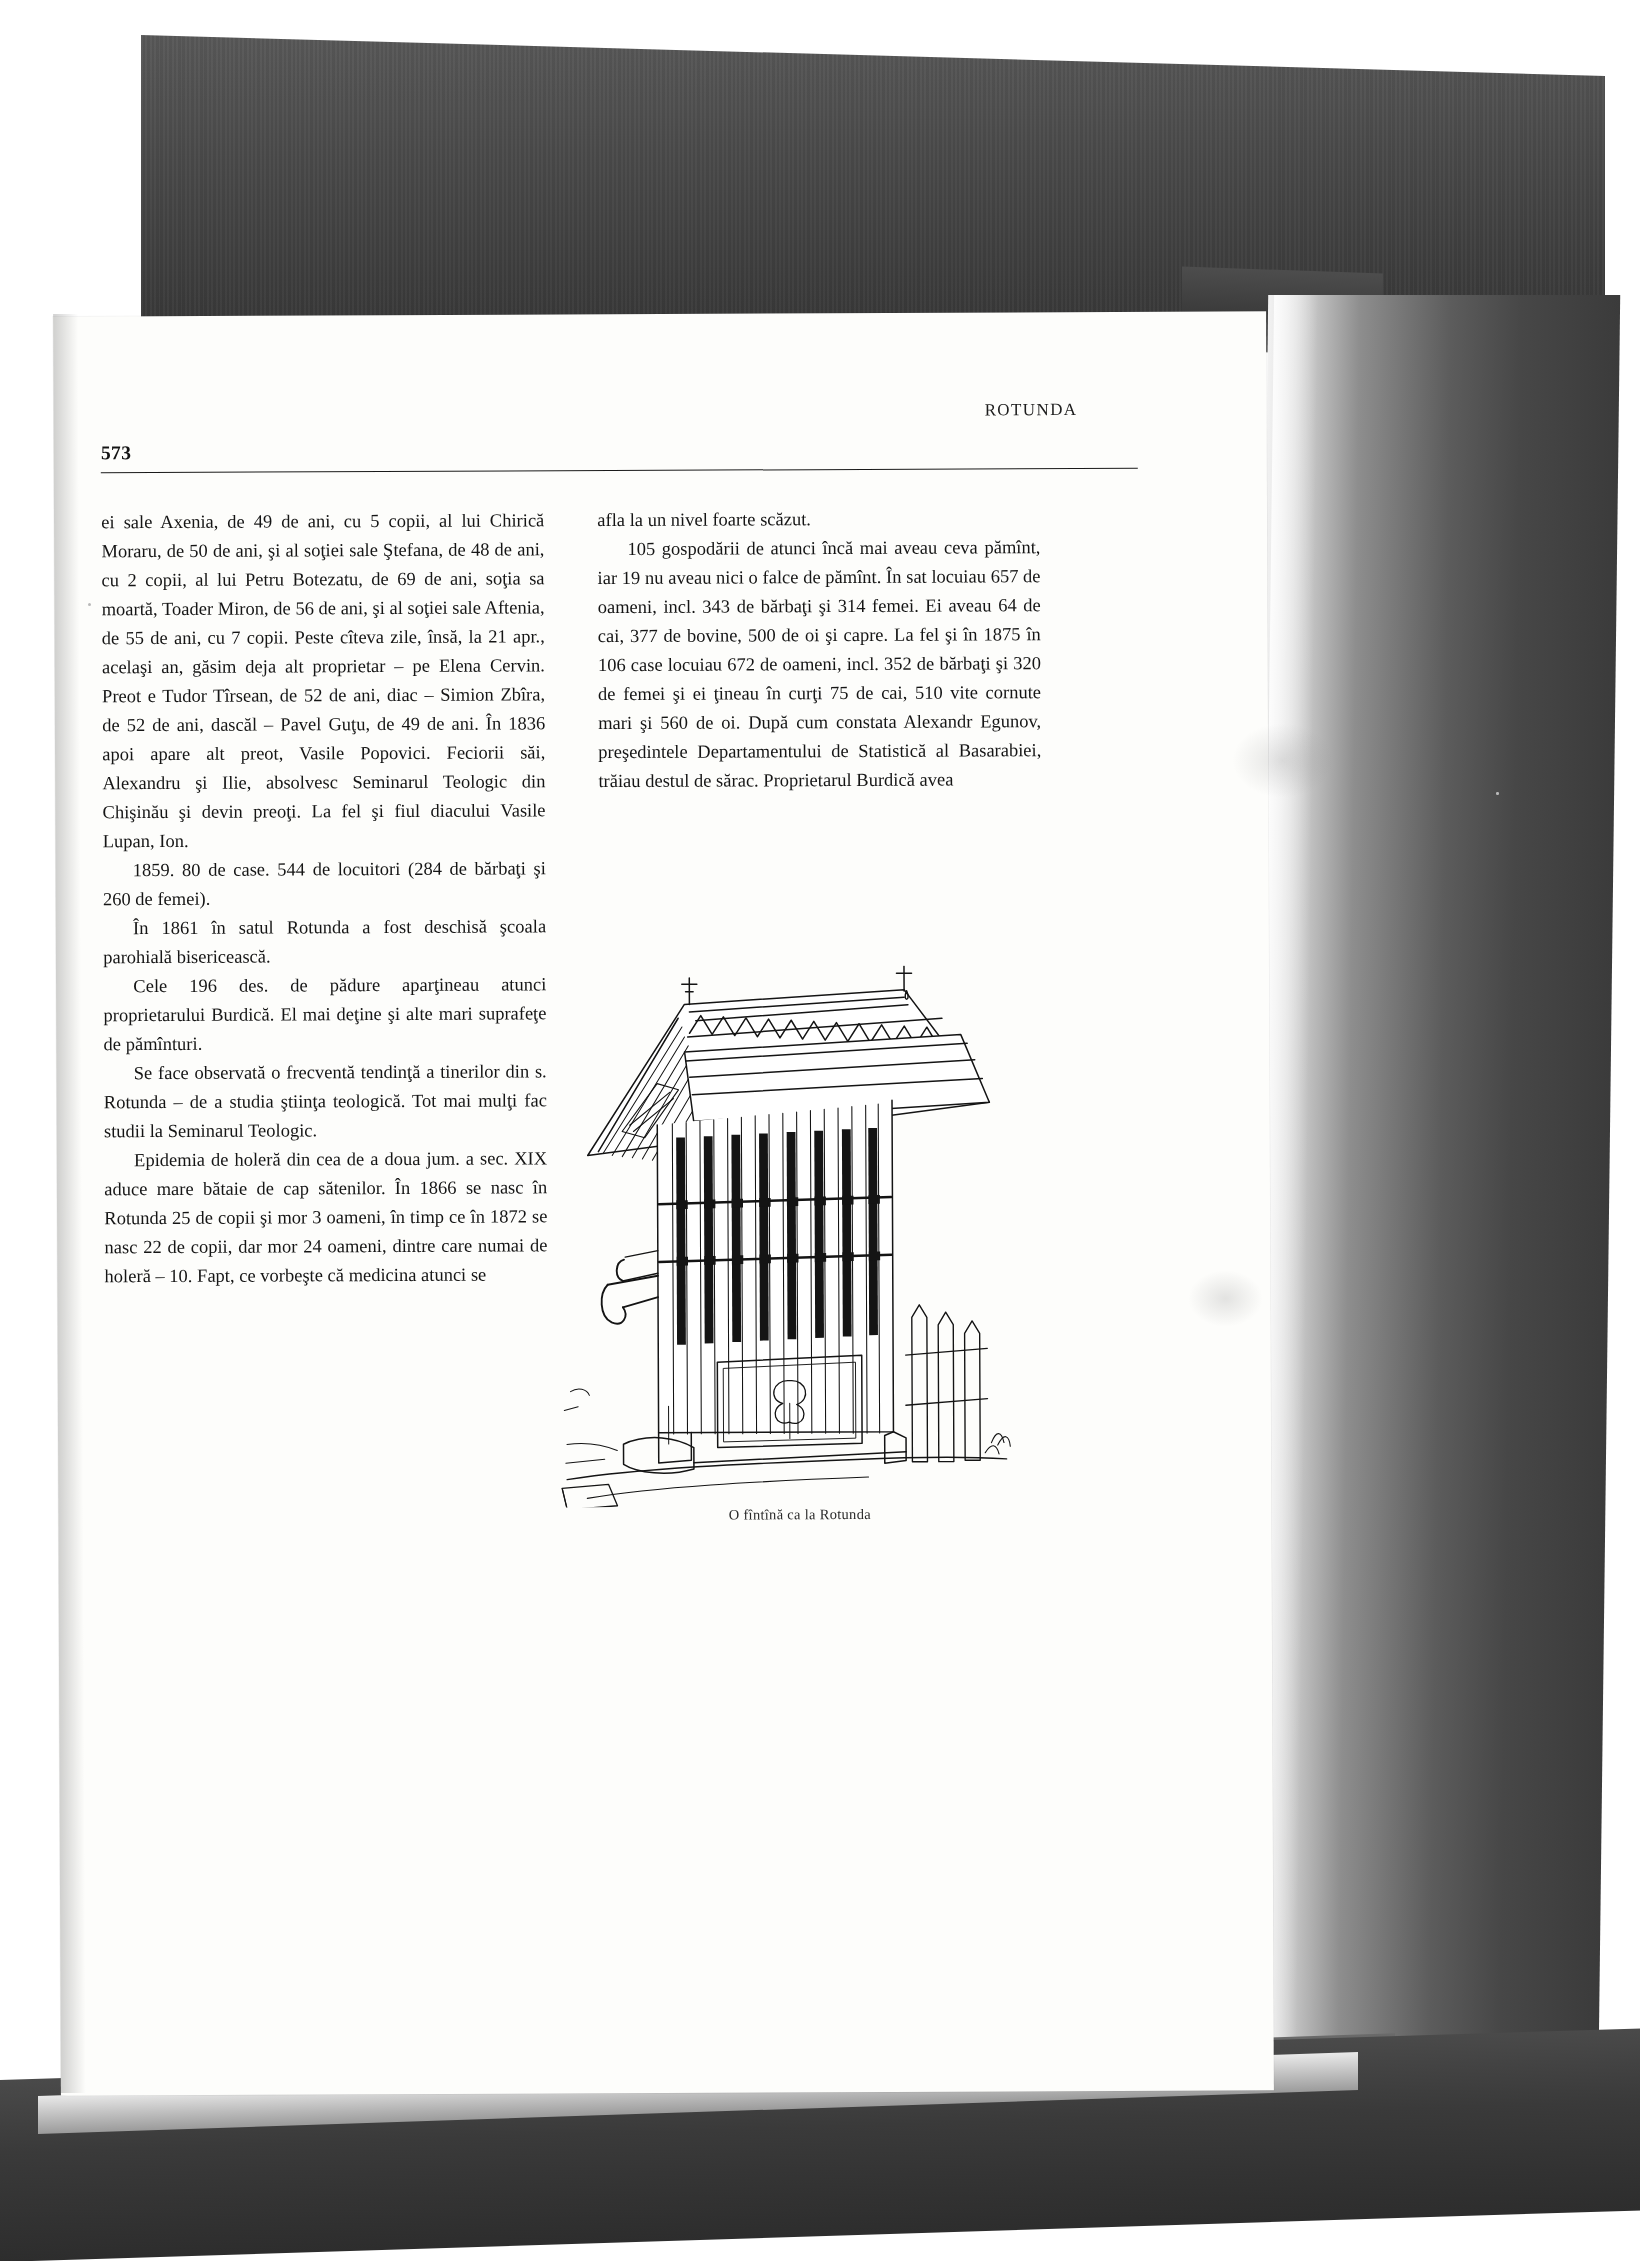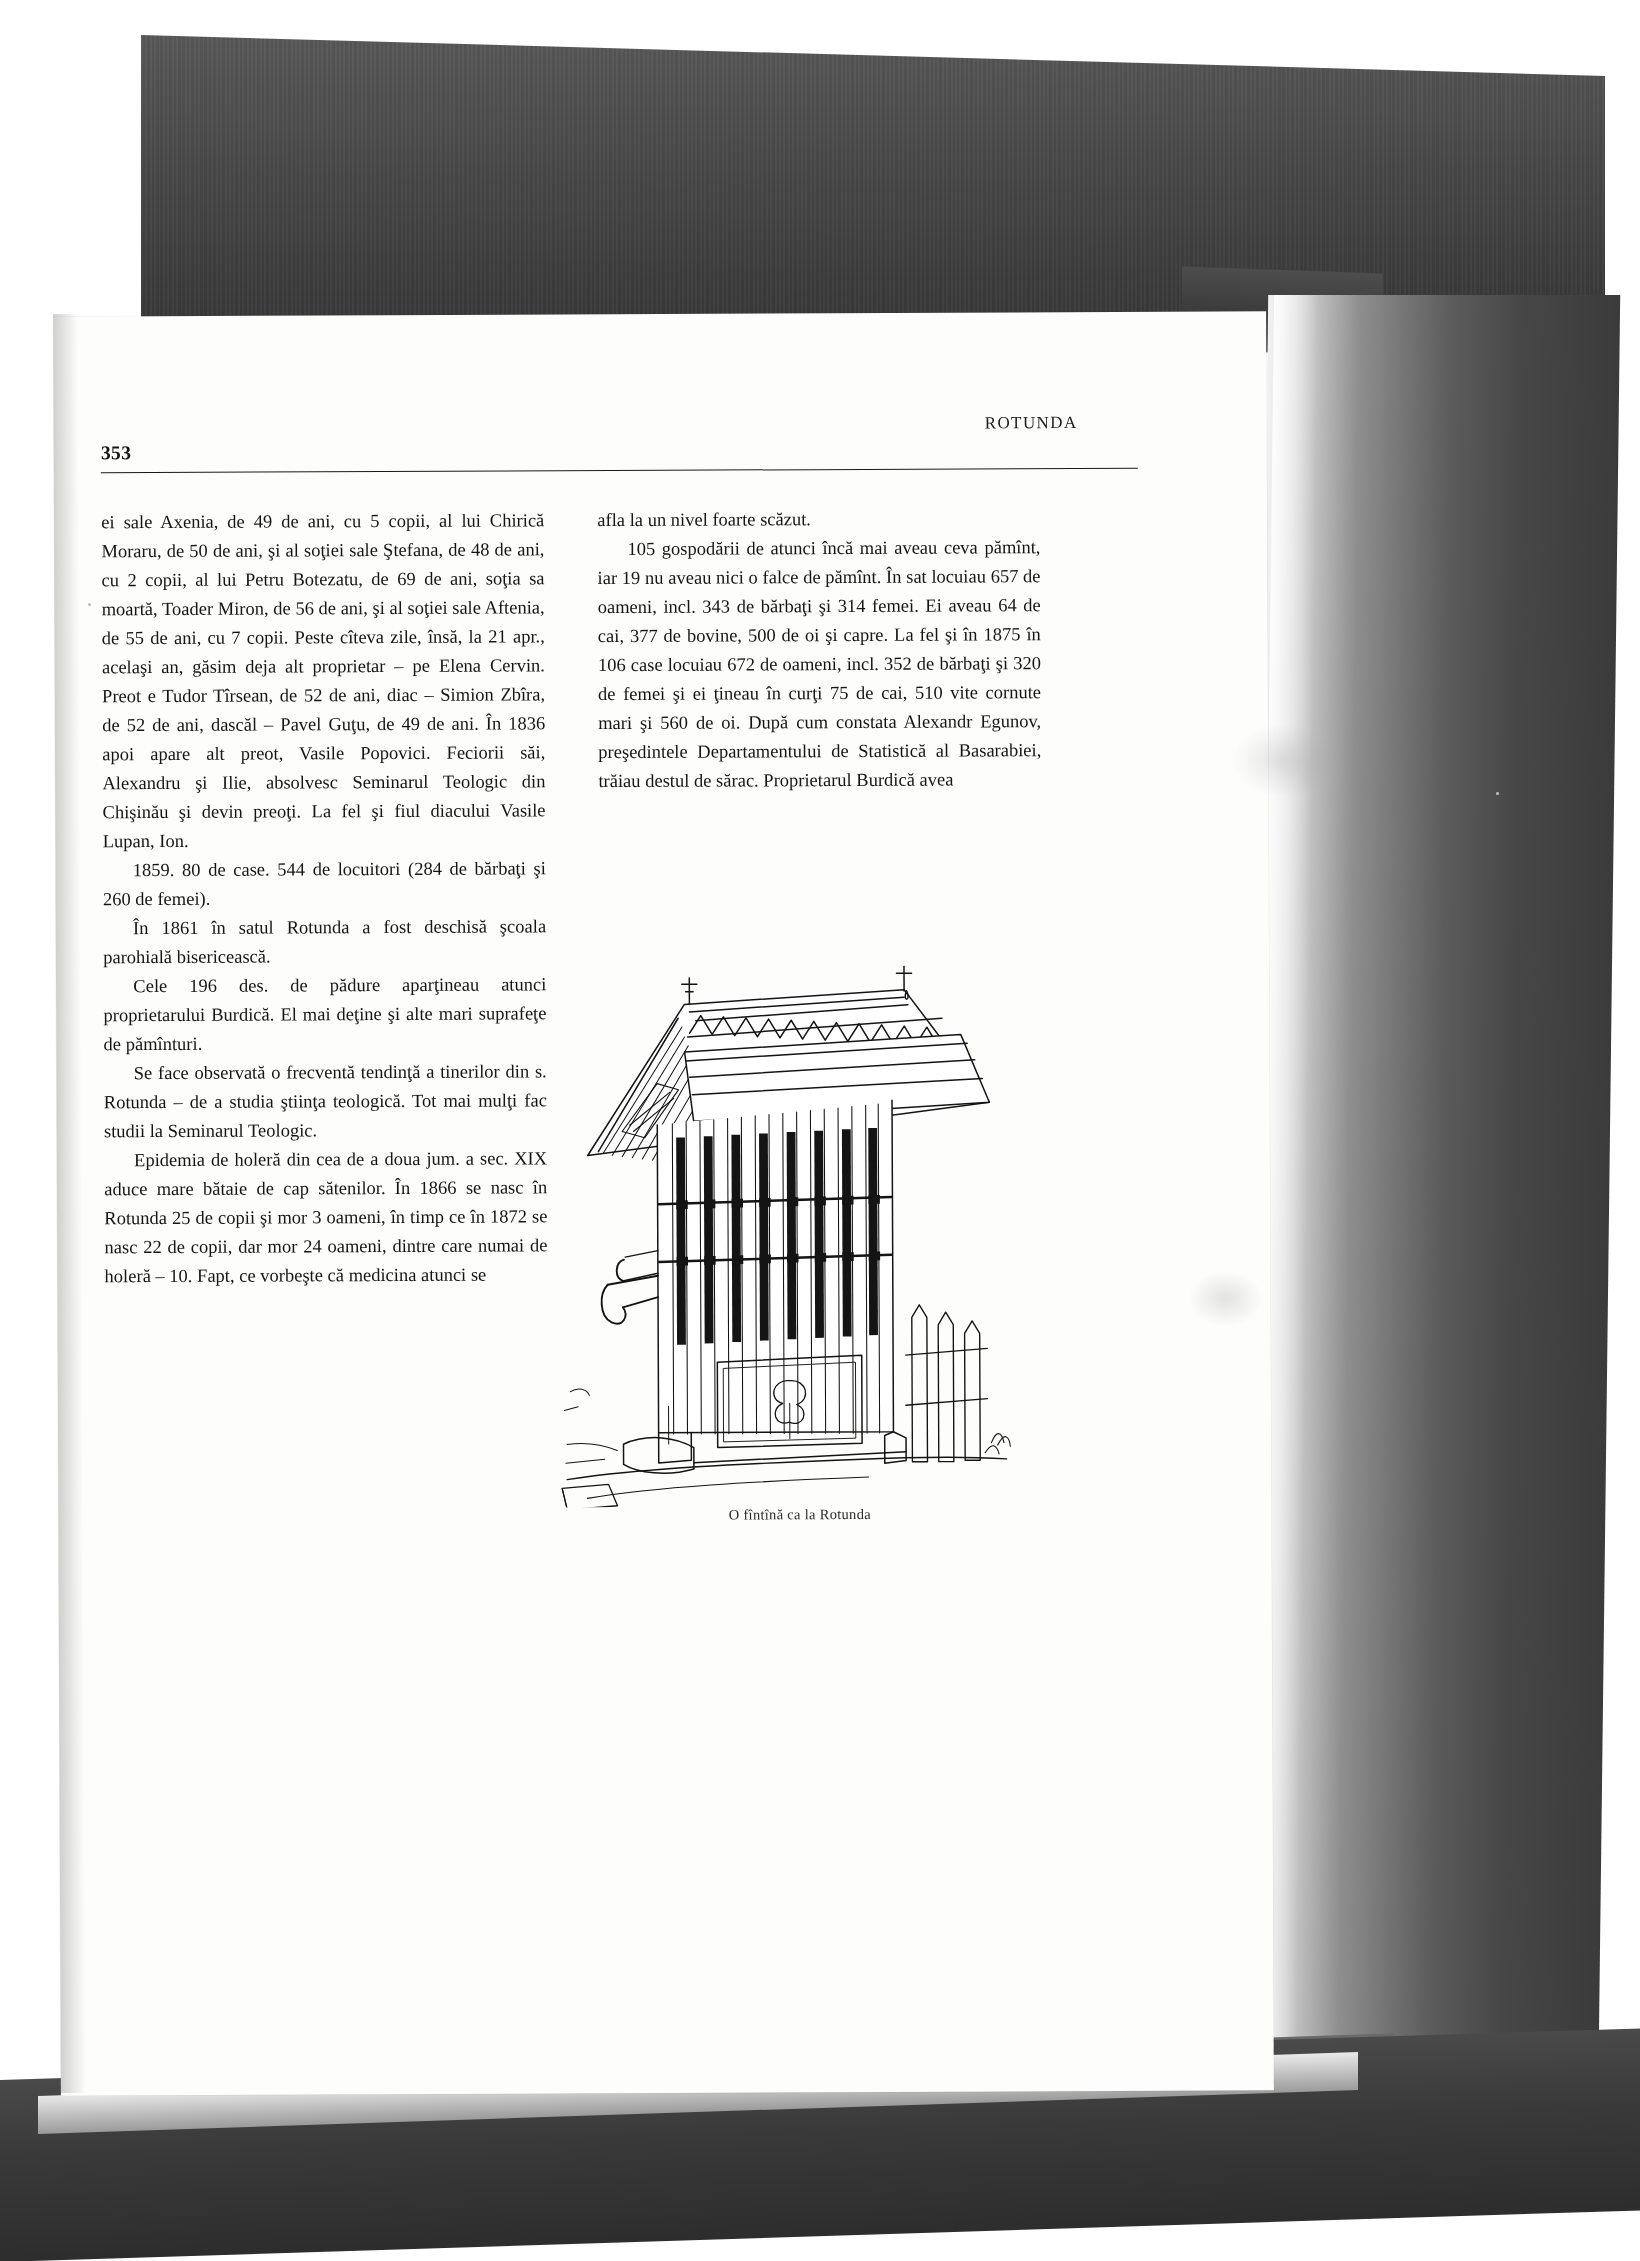--- a/index.html
+++ b/index.html
@@ -137,21 +137,20 @@
     transform: rotate(-0.25deg);
   }
 
   .running-head {
     position: absolute;
     right: 75px;
     top: 63px;
     font-size: 17px;
     letter-spacing: 1.4px;
     color: #1d1d1d;
-    margin-top: 13px;
   }
   .folio {
     position: absolute;
     left: 16.3px;
     top: 101px;
     font-size: 19.5px;
     font-weight: bold;
     color: #141414;
     letter-spacing: 0.3px;
   }
@@ -234,21 +233,21 @@
 <div class="sheet-shadow-left"></div>
 
 <div class="sheet-speck" style="left:88px; top:603px;"></div>
 <div class="sheet-speck" style="left:1496px; top:792px; width:2.5px; height:2.5px;"></div>
 <div class="blotch" style="left:1232px; top:723px; width:101px; height:75px;"></div>
 <div class="blotch" style="left:1188px; top:1270px; width:75px; height:57px;"></div>
 
 <div class="page-inner">
 
   <div class="running-head">ROTUNDA</div>
-  <div class="folio">353</div>
+  <div class="folio">573</div>
   <div class="head-rule"></div>
 
   <div class="columns">
 
     <div class="col col-left">
       <p>ei sale Axenia, de 49 de ani, cu 5 copii, al lui Chirică Moraru, de 50 de ani, şi al soţiei sale Ştefana, de 48 de ani, cu 2 copii, al lui Petru Botezatu, de 69 de ani, soţia sa moartă, Toader Miron, de 56 de ani, şi al soţiei sale Aftenia, de 55 de ani, cu 7 copii. Peste cîteva zile, însă, la 21 apr., acelaşi an, găsim deja alt proprietar – pe Elena Cervin. Preot e Tudor Tîrsean, de 52 de ani, diac – Simion Zbîra, de 52 de ani, dascăl – Pavel Guţu, de 49 de ani. În 1836 apoi apare alt preot, Vasile Popovici. Feciorii săi, Alexandru şi Ilie, absolvesc Seminarul Teologic din Chişinău şi devin preoţi. La fel şi fiul diacului Vasile Lupan, Ion.</p>
       <p class="indent">1859. 80 de case. 544 de locuitori (284 de bărbaţi şi 260 de femei).</p>
       <p class="indent">În 1861 în satul Rotunda a fost deschisă şcoala parohială bisericească.</p>
       <p class="indent">Cele 196 des. de pădure aparţineau atunci proprietarului Burdică. El mai deţine şi alte mari suprafeţe de pămînturi.</p>
       <p class="indent">Se face observată o frecventă tendinţă a tinerilor din s. Rotunda – de a studia ştiinţa teologică. Tot mai mulţi fac studii la Seminarul Teologic.</p>

